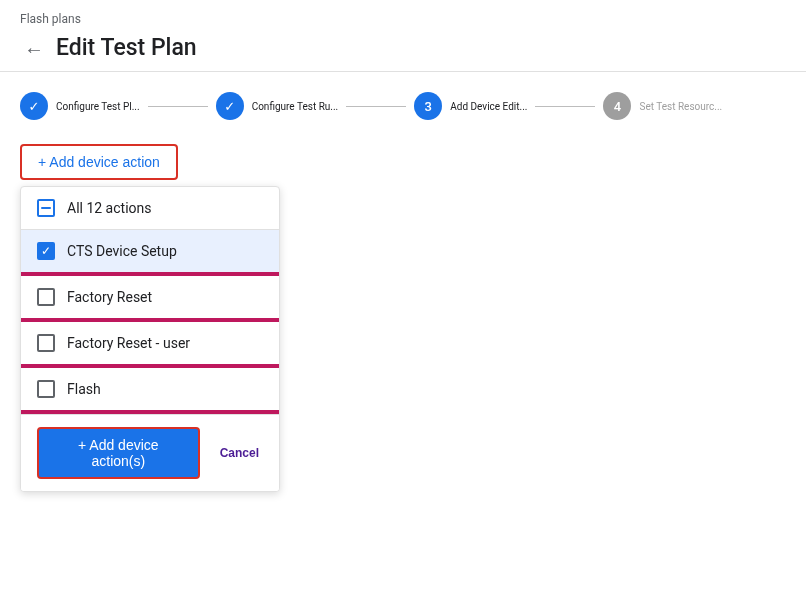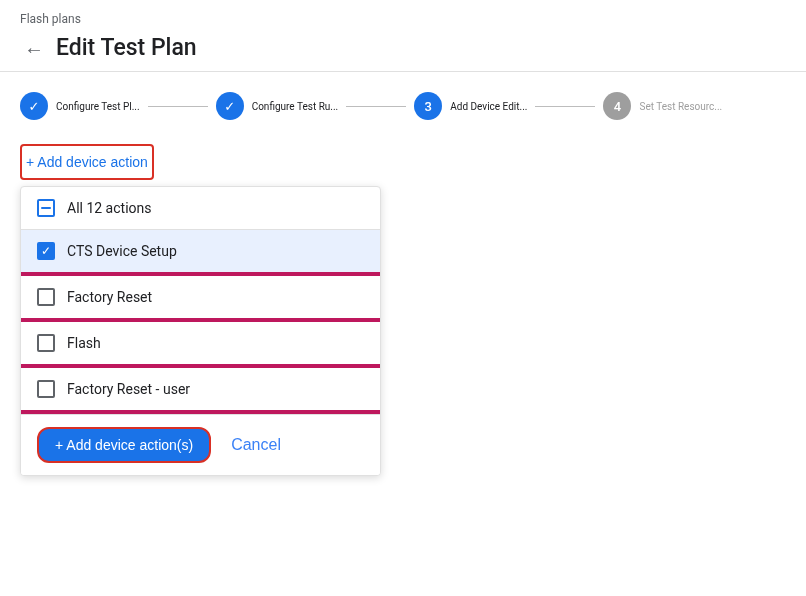--- a/index.html
+++ b/index.html
@@ -125,39 +125,39 @@
       flex: 1;
       padding: 0 20px;
       position: relative;
     }
 
     
     .add-device-action-btn {
       display: inline-flex;
       align-items: center;
       gap: 4px;
-      padding: 8px 4px;
+      padding: 8px 16px;
       border: 2px solid #d93025;
       border-radius: 4px;
       background: #fff;
       color: #1a73e8;
       font-size: 14px;
       font-weight: 500;
       cursor: pointer;
       margin-top: 8px;
       position: relative;
       z-index: 10;
     }
 
     
     .dropdown {
       position: absolute;
       top: 50px;
       left: 20px;
-      width: 361px;
+      width: 260px;
       background: #fff;
       border: 1px solid #e0e0e0;
       border-radius: 4px;
       box-shadow: 0 2px 8px rgba(0,0,0,0.15);
       z-index: 100;
       overflow: hidden;
     }
 
     .dropdown-list {
       max-height: 320px;
@@ -240,32 +240,32 @@
       padding: 12px 16px;
       border-top: 1px solid #e0e0e0;
       background: #fff;
     }
 
     .add-actions-btn {
       padding: 8px 16px;
       background: #1a73e8;
       color: #fff;
       border: 2px solid #d93025;
-      border-radius: 12px;
+      border-radius: 4px;
       font-size: 14px;
       font-weight: 500;
       cursor: pointer;
     }
 
     .cancel-btn {
       background: none;
       border: none;
-      color: #3b82f6;
-      font-size: 16px;
-      font-weight: 400;
+      color: #4c1d95;
+      font-size: 12px;
+      font-weight: 700;
       cursor: pointer;
       padding: 8px 4px;
     }
   </style>
 </head>
 <body>
 
 <div class="page-container">
 
   <div class="header">
@@ -323,26 +323,26 @@
           <span class="item-label">CTS Device Setup</span>
         </div>
 
         <div class="dropdown-item">
           <div class="checkbox"></div>
           <span class="item-label">Factory Reset</span>
         </div>
 
         <div class="dropdown-item">
           <div class="checkbox"></div>
-          <span class="item-label">Flash</span>
+          <span class="item-label">Factory Reset - user</span>
         </div>
 
         <div class="dropdown-item">
           <div class="checkbox"></div>
-          <span class="item-label">Factory Reset - user</span>
+          <span class="item-label">Flash</span>
         </div>
 
 
       </div>
 
       <div class="dropdown-footer">
         <button class="add-actions-btn">+ Add device action(s)</button>
         <button class="cancel-btn">Cancel</button>
       </div>
     </div>

